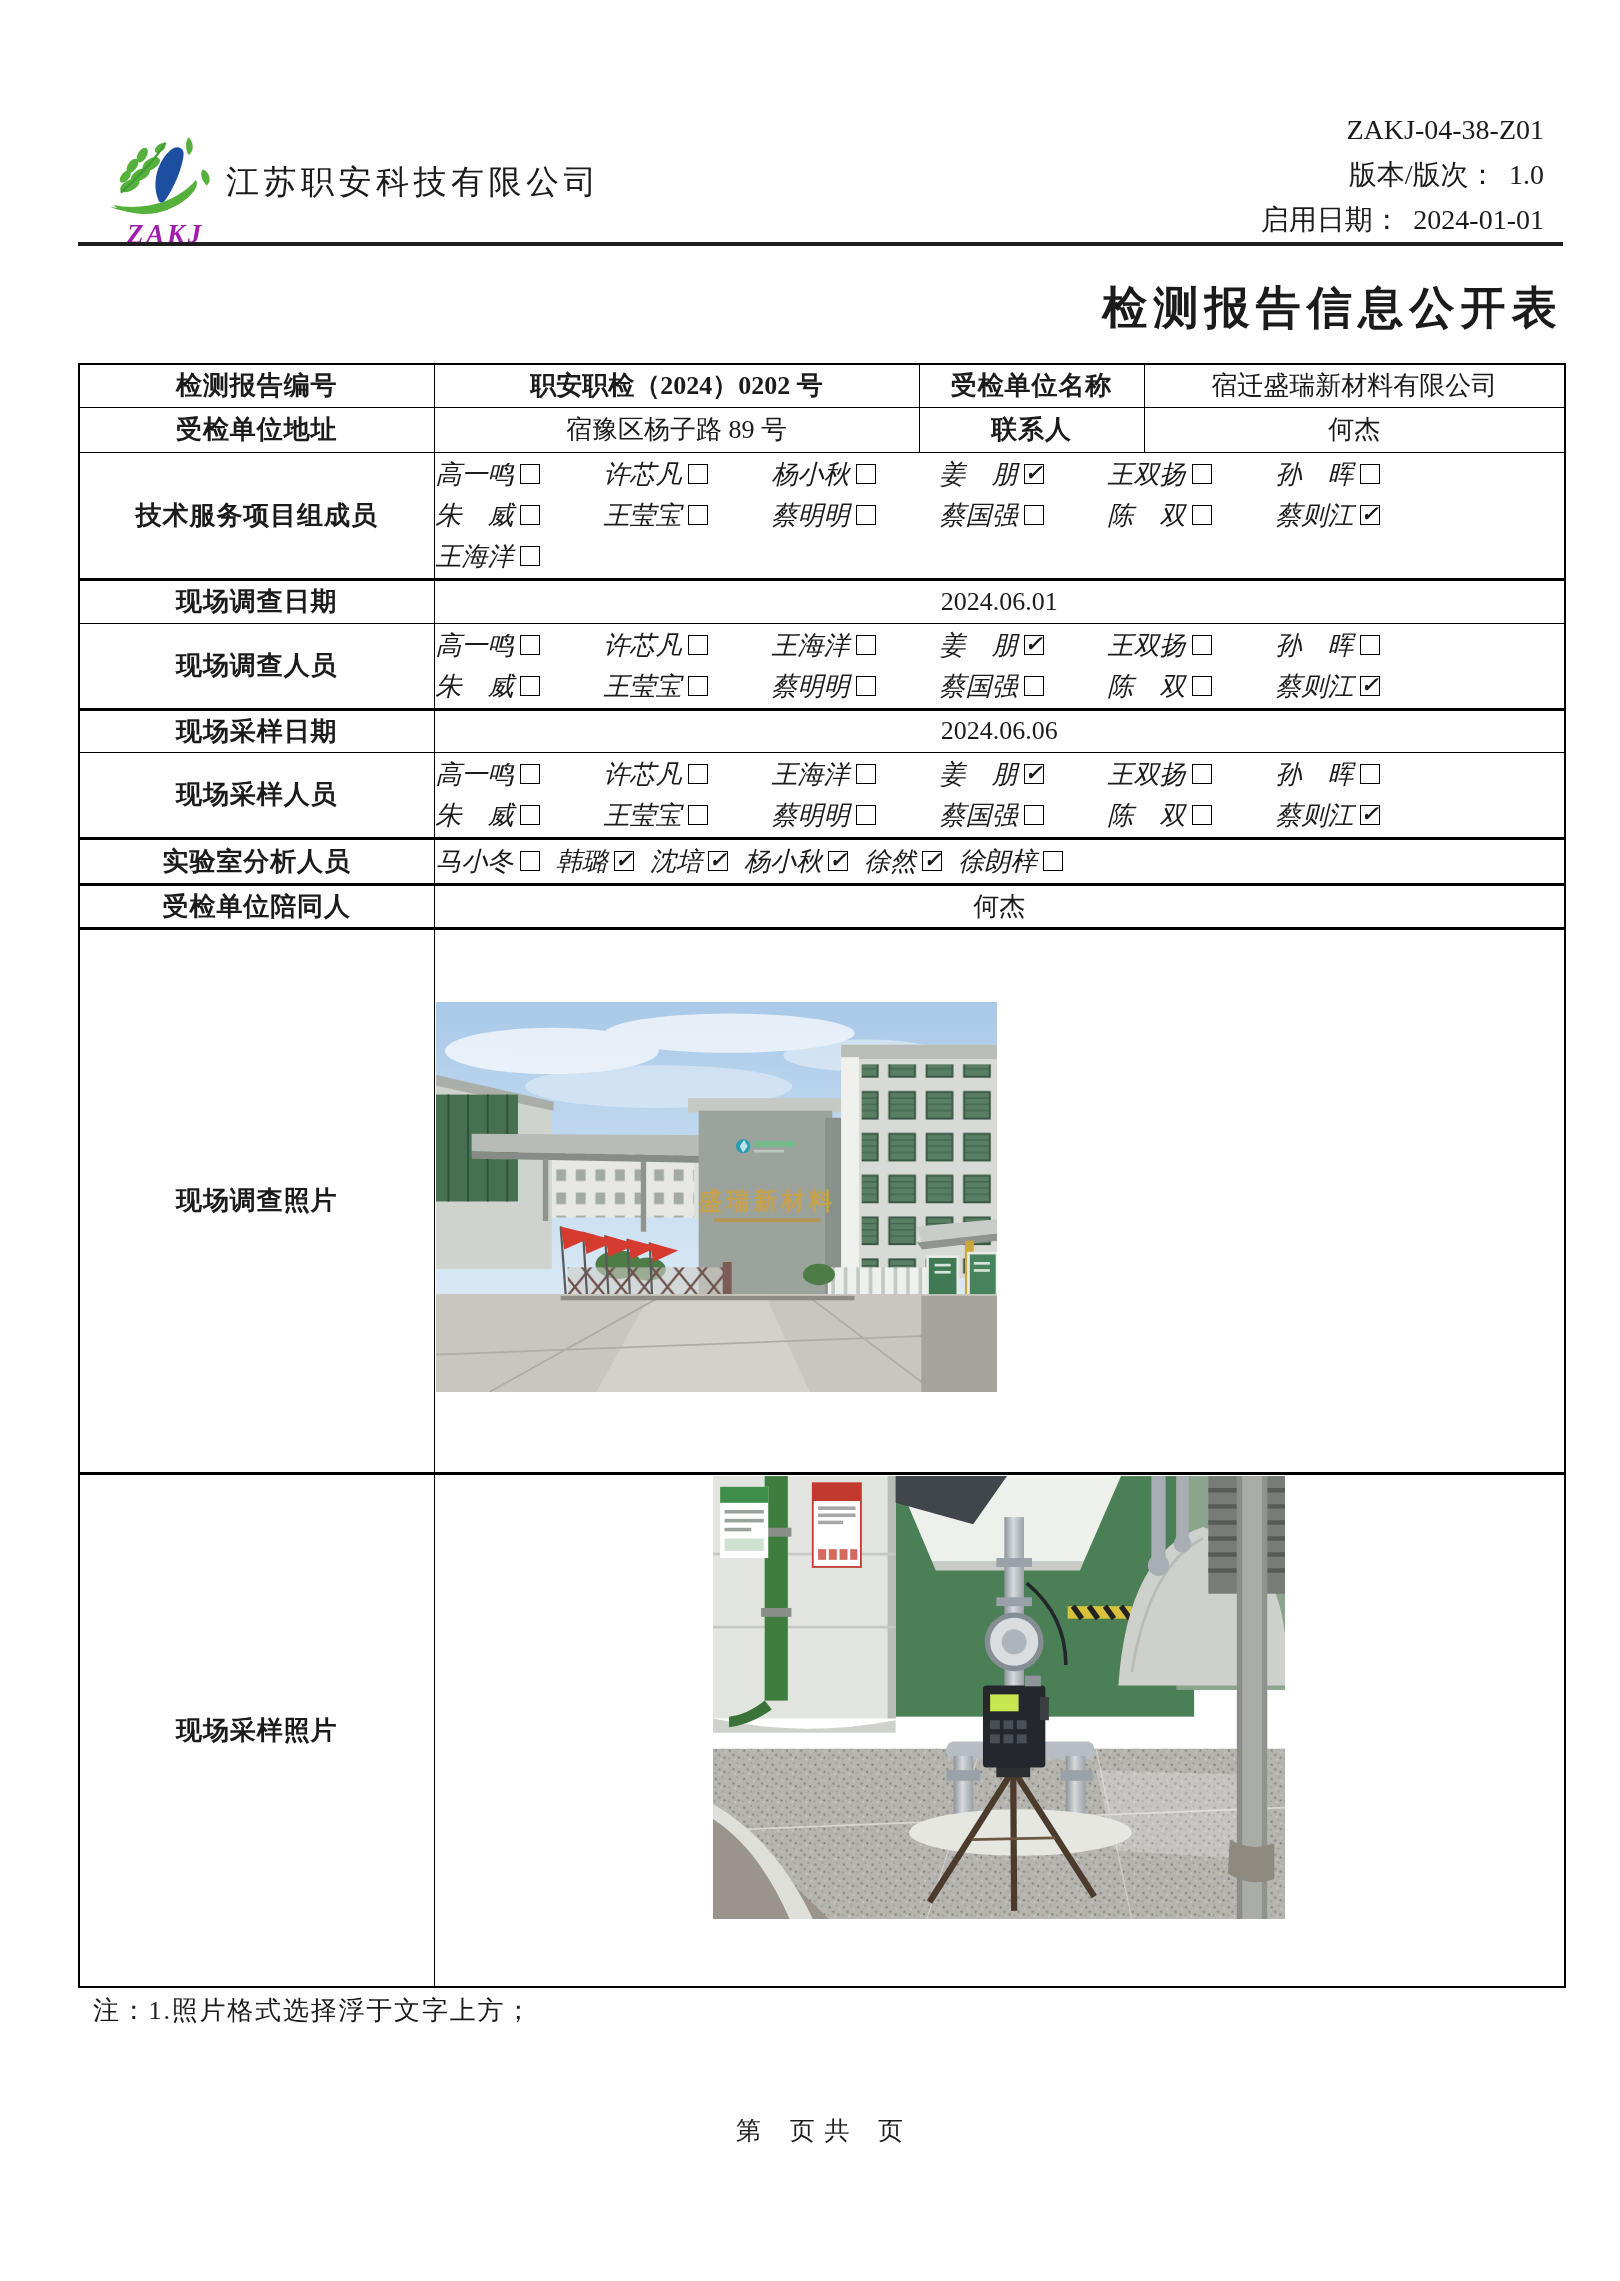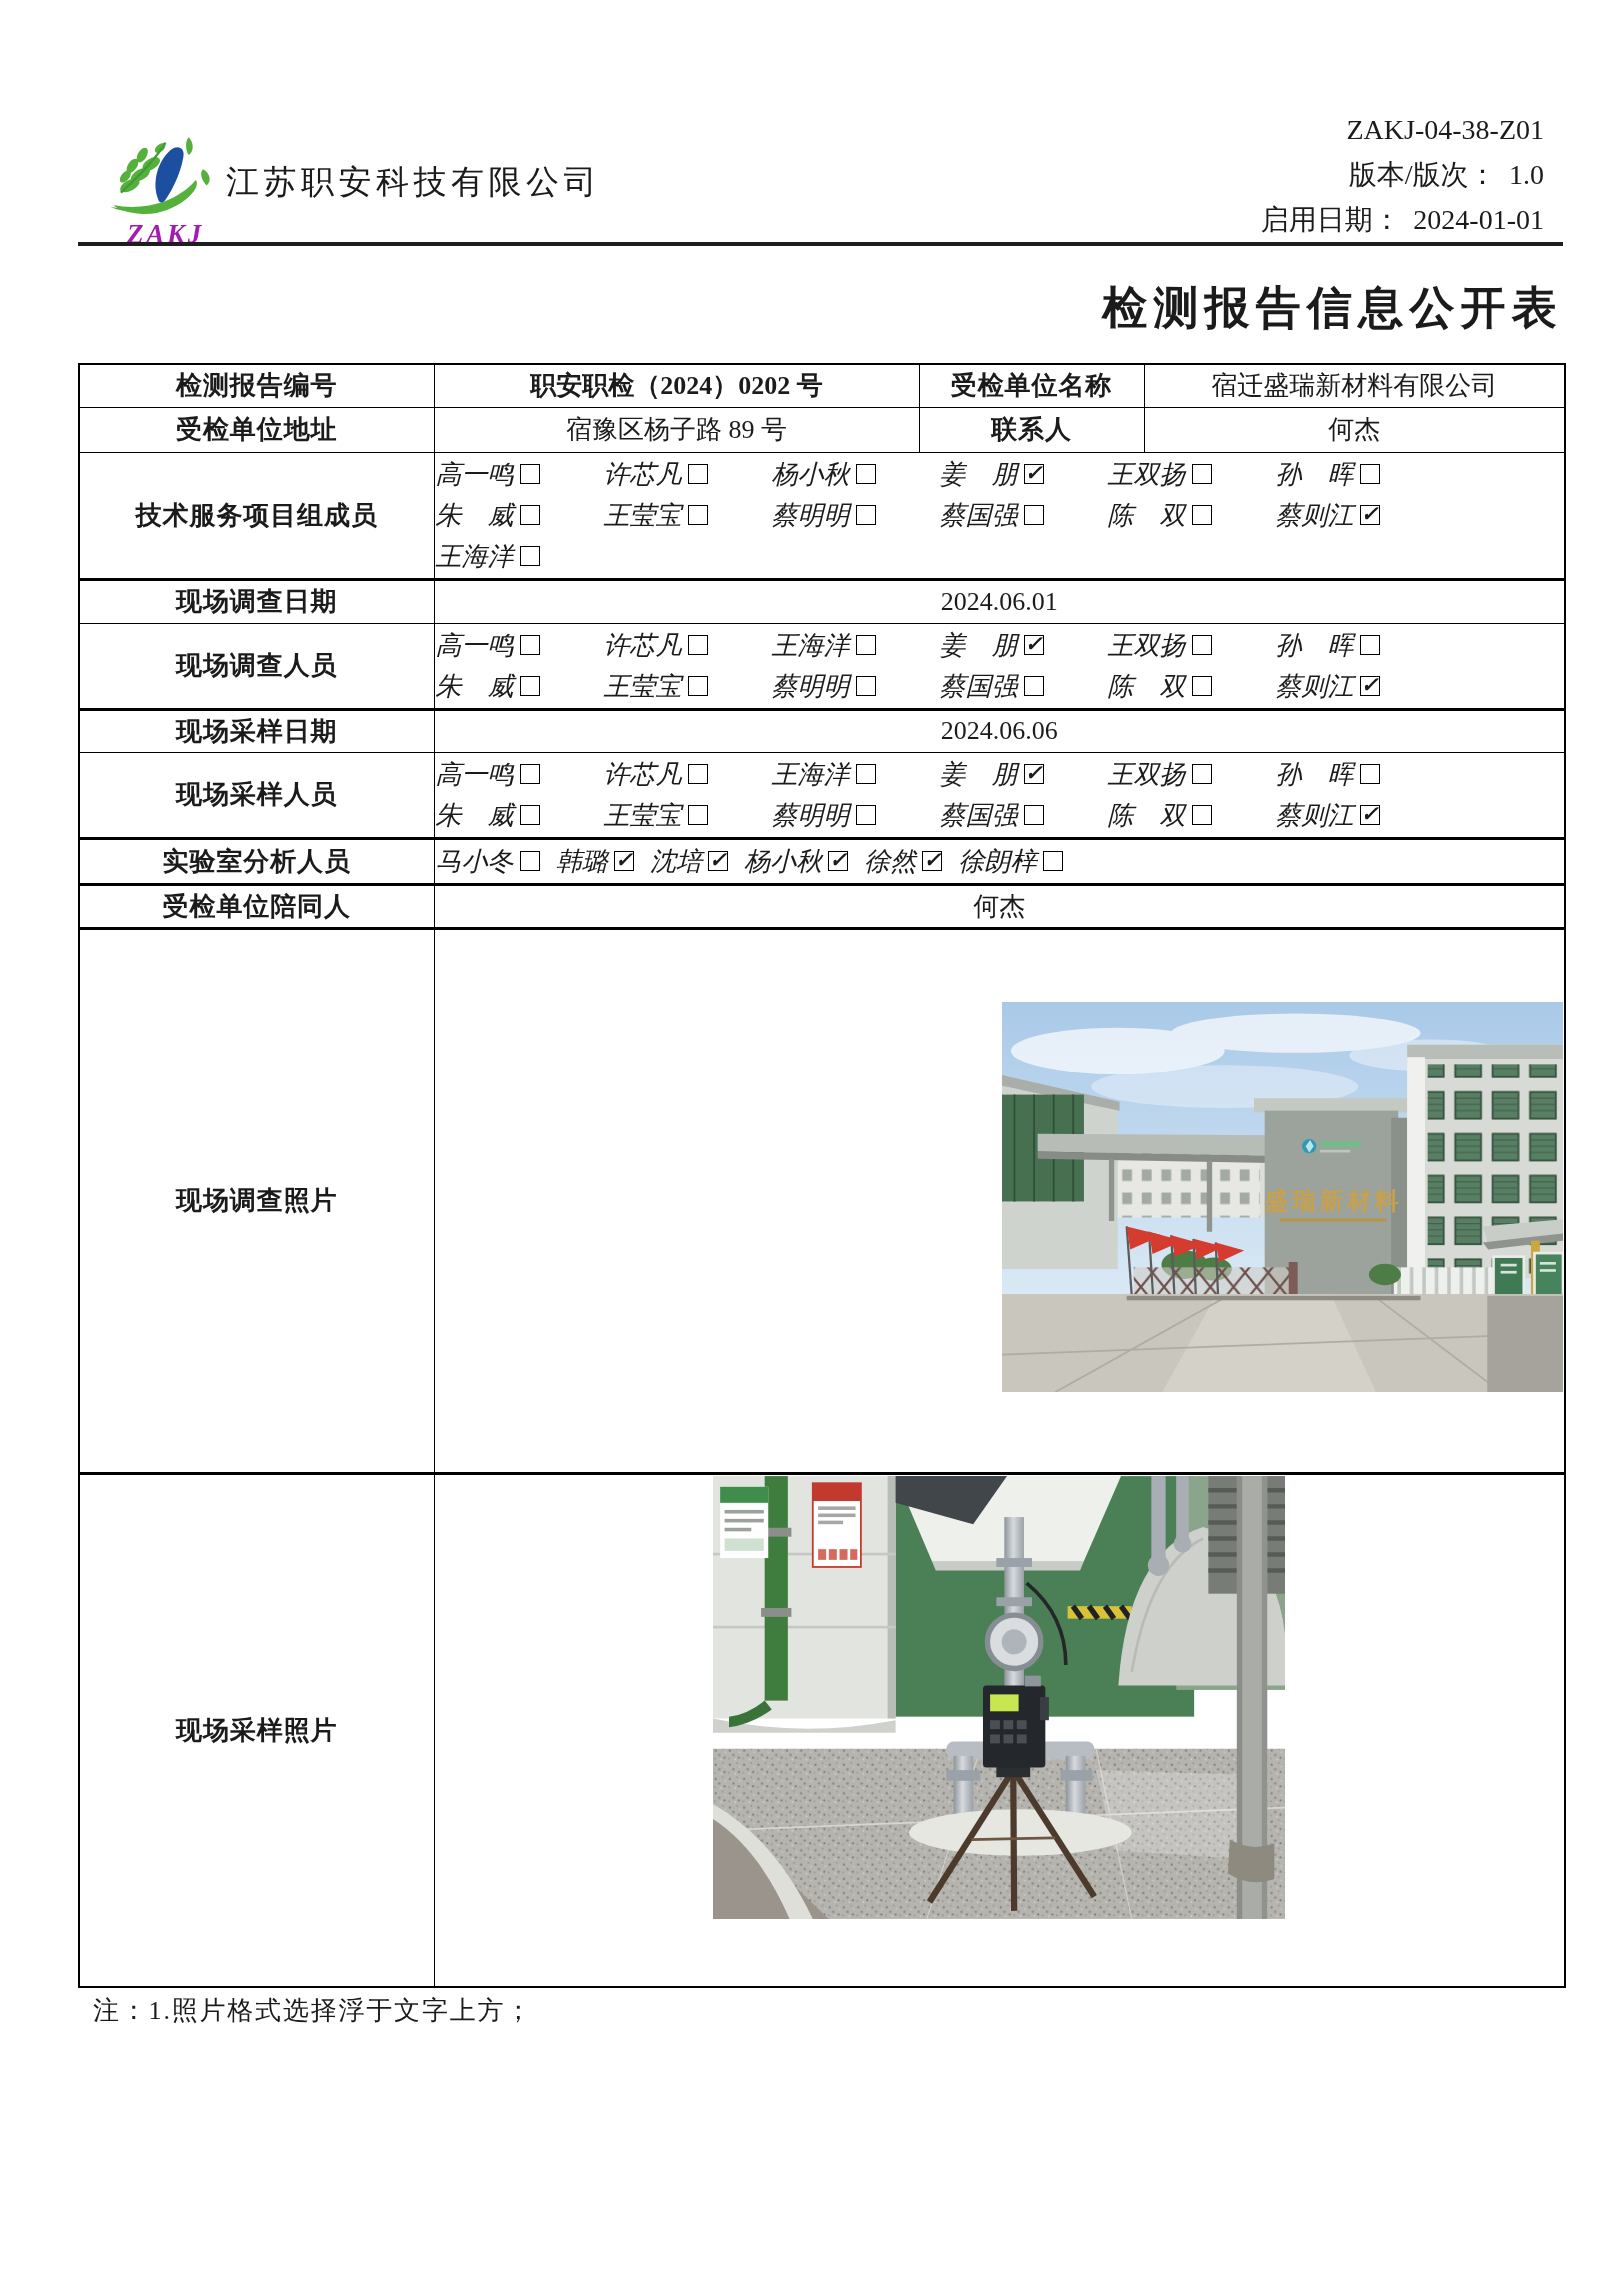--- a/index.html
+++ b/index.html
@@ -26,21 +26,21 @@
   tr.sep td{border-top-width:3.6px;}
   td.lbl{font-weight:bold;text-align:center;vertical-align:middle;letter-spacing:0.9px;}
   td.val{text-align:center;vertical-align:middle;}
   td.names-cell{text-align:left;vertical-align:middle;padding:1.8px 0 1.8px 10.7px;}
   .name-line{display:flex;align-items:center;height:41px;}
   .name-line .slot{width:168px;display:flex;align-items:center;flex:0 0 auto;font-style:italic;}
   .name-line.compact .slot{width:auto;margin-right:16px;}
   .pname{white-space:pre;}
   .cb{display:inline-block;width:18px;height:18px;border:1.8px solid #000;margin-left:6.2px;
       font-size:21.4px;line-height:17px;text-align:center;font-weight:bold;flex:0 0 auto;}
-  td.photo-cell-1{text-align:right;vertical-align:middle;}
+  td.photo-cell-1{text-align:left;vertical-align:middle;}
   td.photo-cell-2{text-align:center;vertical-align:top;padding-top:25px;}
 
   
   .note{position:absolute;left:93px;top:1993px;font-size:26px;letter-spacing:1.8px;}
   .footer{position:absolute;left:78px;top:2114px;width:1485px;text-align:center;font-size:25px;letter-spacing:1.8px;}
 </style>
 </head>
 <body>
 
 <div class="page">
@@ -592,14 +592,15 @@
             <rect x="350" y="224" width="18" height="12" fill="#8f959b"></rect>
             <rect x="367" y="248" width="10" height="26" fill="#3a3e42"></rect>
           </g>
         </svg>
       </td>
     </tr>
   </tbody>
     </table>
 
   <div class="note">注：1.照片格式选择浮于文字上方；</div>
+  <div class="footer">第　页 共　页</div>
 </div>
 
 
 </body></html>

